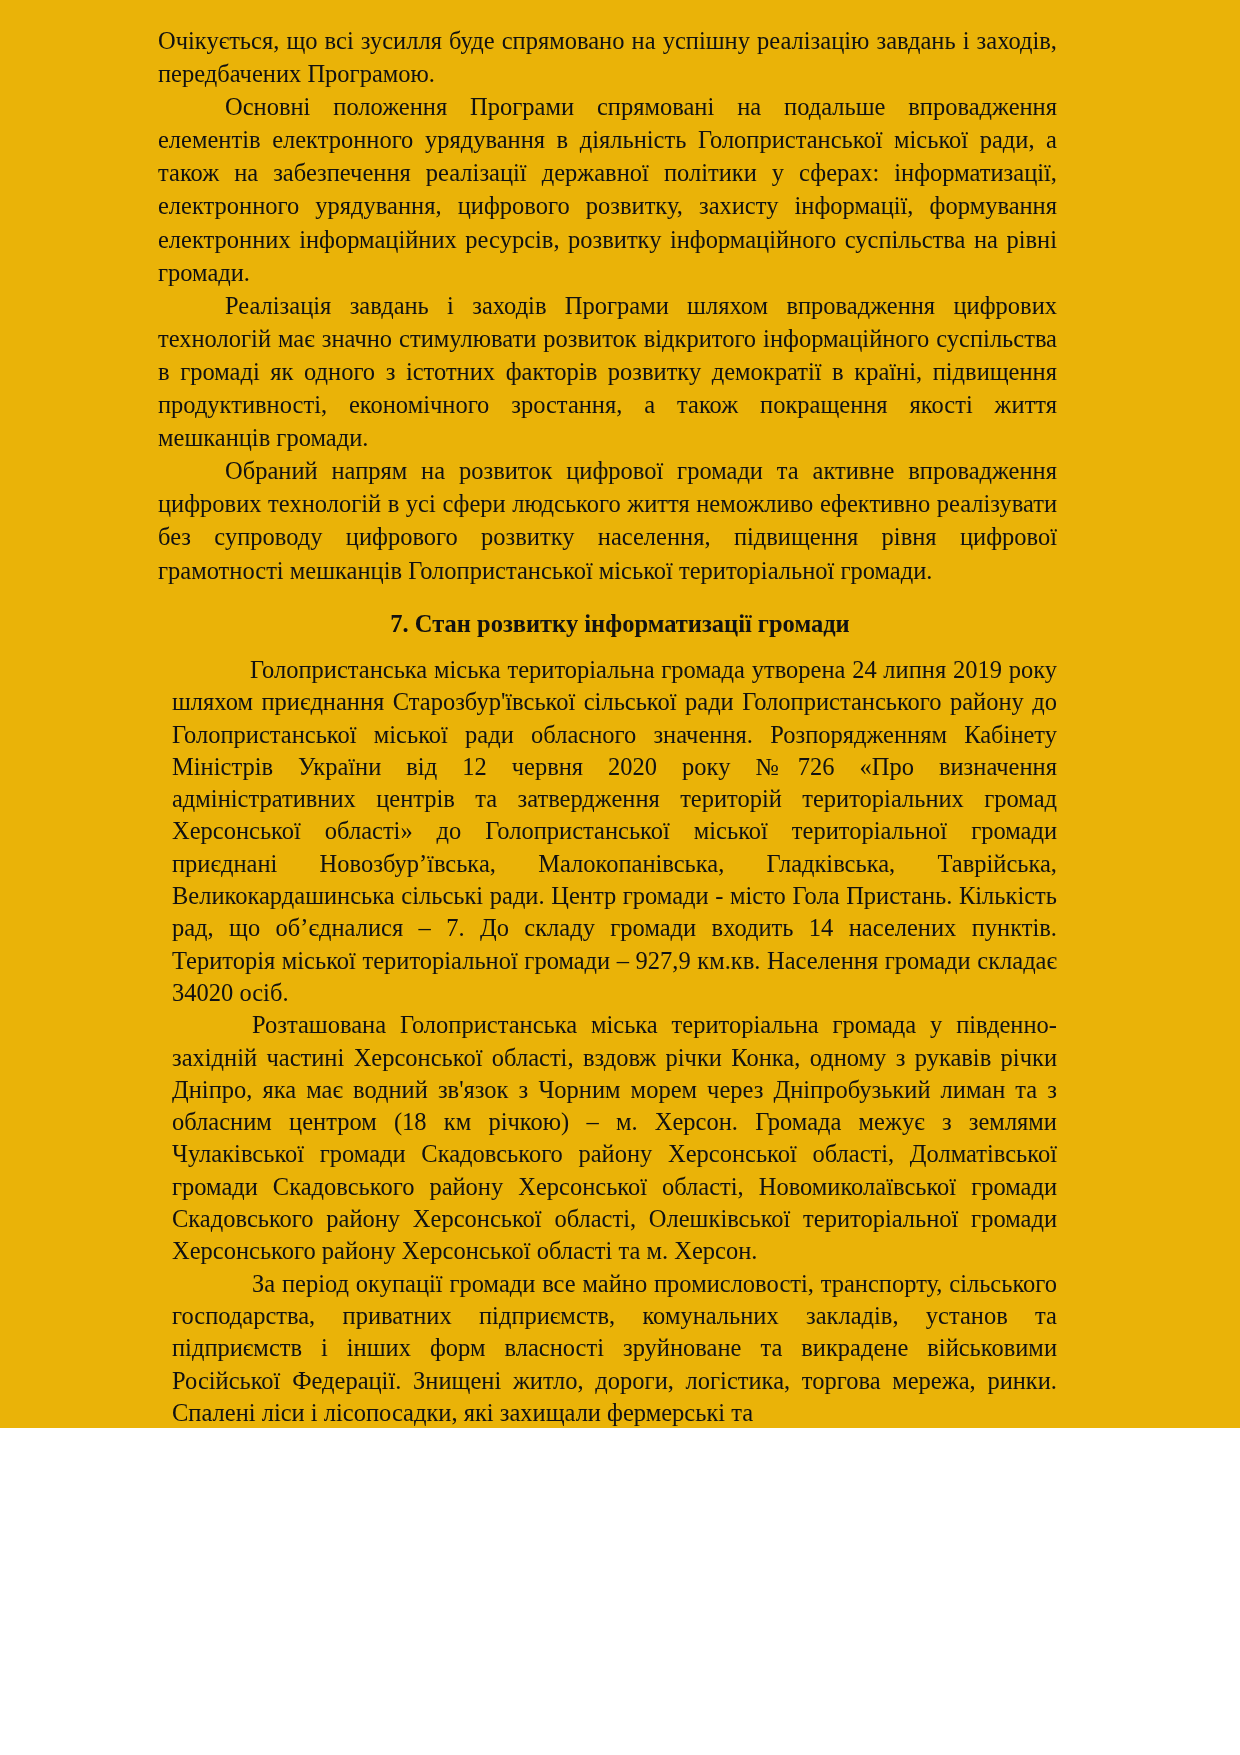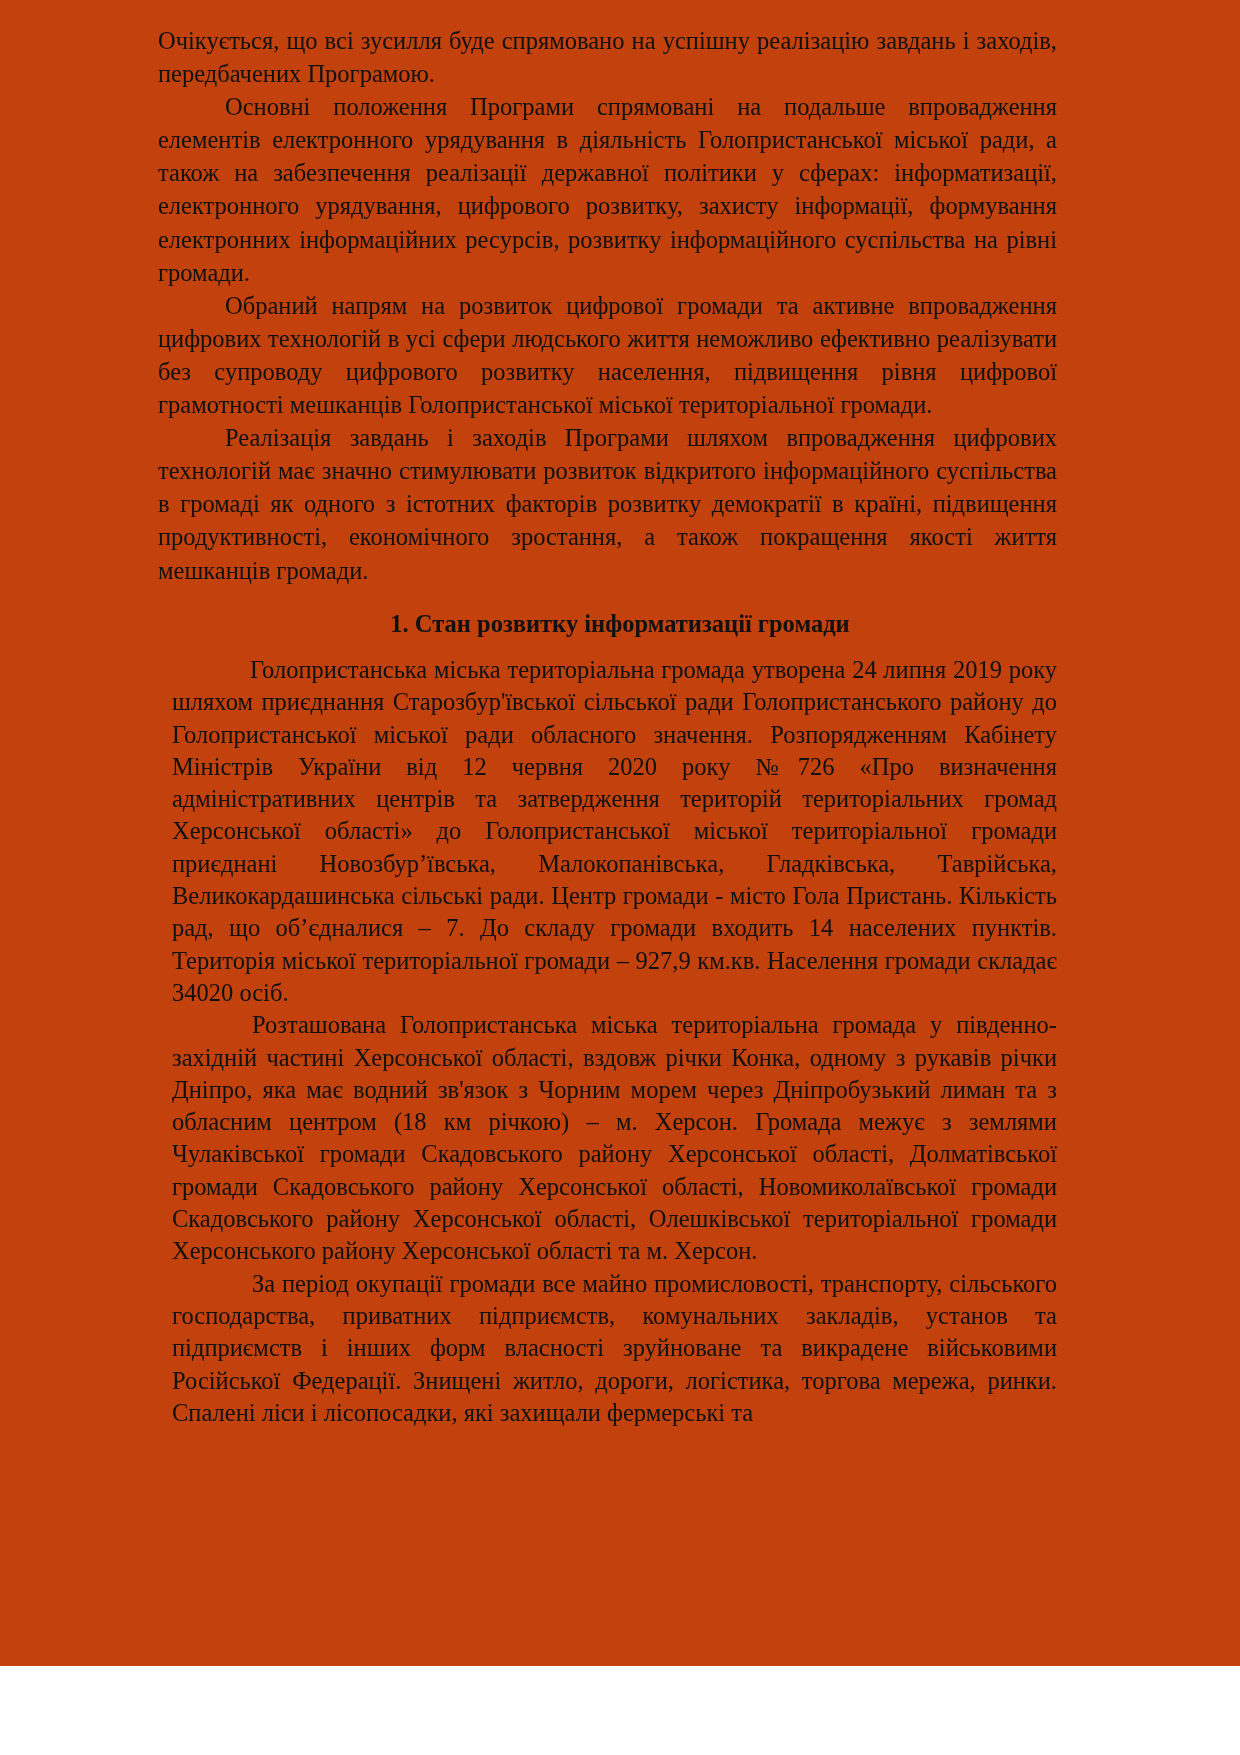--- a/index.html
+++ b/index.html
@@ -1,17 +1,17 @@
 <!DOCTYPE html>
 <html><head>
 <meta charset="utf-8">
 <style>
   html, body { margin: 0; padding: 0; background: #ffffff; }
   body { width: 1240px; height: 1755px; overflow: hidden; position: relative; }
-  .page { position: absolute; left: 0; top: 0; width: 1240px; height: 1666px; background: #c2410c; }
+  .page { position: absolute; left: 0; top: 0; width: 1240px; height: 1428px; background: #eab308; }
   .text-block {
     position: absolute;
     font-family: "Liberation Serif", serif;
     font-size: 24.5px;
     color: #111;
     text-align: justify;
   }
   .text-block p { margin: 0; }
   #sec1 { left: 158px; top: 24px; width: 899px; line-height: 33.1px; }
   #sec1 p.indent { text-indent: 67px; }
@@ -27,25 +27,25 @@
   #sec2 p.tight { text-indent: 80px; font-family: Liberation Serif, serif; }
 </style>
 </head>
 <body>
 
 <div class="page">
 
   <div class="text-block" id="sec1">
     <p>Очікується, що всі зусилля буде спрямовано на успішну реалізацію завдань і заходів, передбачених Програмою.</p>
     <p class="indent">Основні положення Програми спрямовані на подальше впровадження елементів електронного урядування в діяльність Голопристанської міської ради, а також на забезпечення реалізації державної політики у сферах: інформатизації, електронного урядування, цифрового розвитку, захисту інформації, формування електронних інформаційних ресурсів, розвитку інформаційного суспільства на рівні громади.</p>
+    <p class="indent">Реалізація завдань і заходів Програми шляхом впровадження цифрових технологій має значно стимулювати розвиток відкритого інформаційного суспільства в громаді як одного з істотних факторів розвитку демократії в країні, підвищення продуктивності, економічного зростання, а також покращення якості життя мешканців громади.</p>
     <p class="indent">Обраний напрям на розвиток цифрової громади та активне впровадження цифрових технологій в усі сфери людського життя неможливо ефективно реалізувати без супроводу цифрового розвитку населення, підвищення рівня цифрової грамотності мешканців Голопристанської міської територіальної громади.</p>
-    <p class="indent">Реалізація завдань і заходів Програми шляхом впровадження цифрових технологій має значно стимулювати розвиток відкритого інформаційного суспільства в громаді як одного з істотних факторів розвитку демократії в країні, підвищення продуктивності, економічного зростання, а також покращення якості життя мешканців громади.</p>
   </div>
 
-  <div class="heading">1. Стан розвитку інформатизації громади</div>
+  <div class="heading">7. Стан розвитку інформатизації громади</div>
 
   <div class="text-block" id="sec2">
     <p class="first">Голопристанська міська територіальна громада утворена 24 липня 2019 року шляхом приєднання Старозбур'ївської сільської ради Голопристанського району до Голопристанської міської ради обласного значення.  Розпорядженням Кабінету Міністрів України від 12 червня 2020 року №726 «Про визначення адміністративних центрів та затвердження територій територіальних громад Херсонської області» до Голопристанської міської територіальної громади приєднані Новозбур’ївська, Малокопанівська, Гладківська, Таврійська, Великокардашинська сільські ради.  Центр громади - місто Гола Пристань. Кількість рад, що об’єдналися – 7. До складу громади входить 14 населених пунктів. Територія міської територіальної громади – 927,9 км.кв. Населення громади складає 34020 осіб.</p>
     <p class="tight">Розташована Голопристанська міська територіальна громада у південно-західній частині Херсонської області, вздовж річки Конка, одному з рукавів річки Дніпро, яка має водний зв'язок з Чорним морем через Дніпробузький лиман та з обласним центром (18 км річкою) – м. Херсон. Громада межує з землями Чулаківської громади Скадовського району Херсонської області, Долматівської громади Скадовського району Херсонської області, Новомиколаївської громади Скадовського району Херсонської області, Олешківської територіальної громади Херсонського району Херсонської області та м. Херсон.</p>
       <p style="text-indent: 80px;">За період окупації громади все майно промисловості, транспорту, сільського господарства, приватних підприємств, комунальних закладів, установ та підприємств і інших форм власності зруйноване та викрадене військовими Російської Федерації. Знищені житло, дороги, логістика, торгова мережа, ринки. Спалені ліси і лісопосадки, які захищали фермерські та</p>
     </div>
 
 </div>
 
 </body></html>

